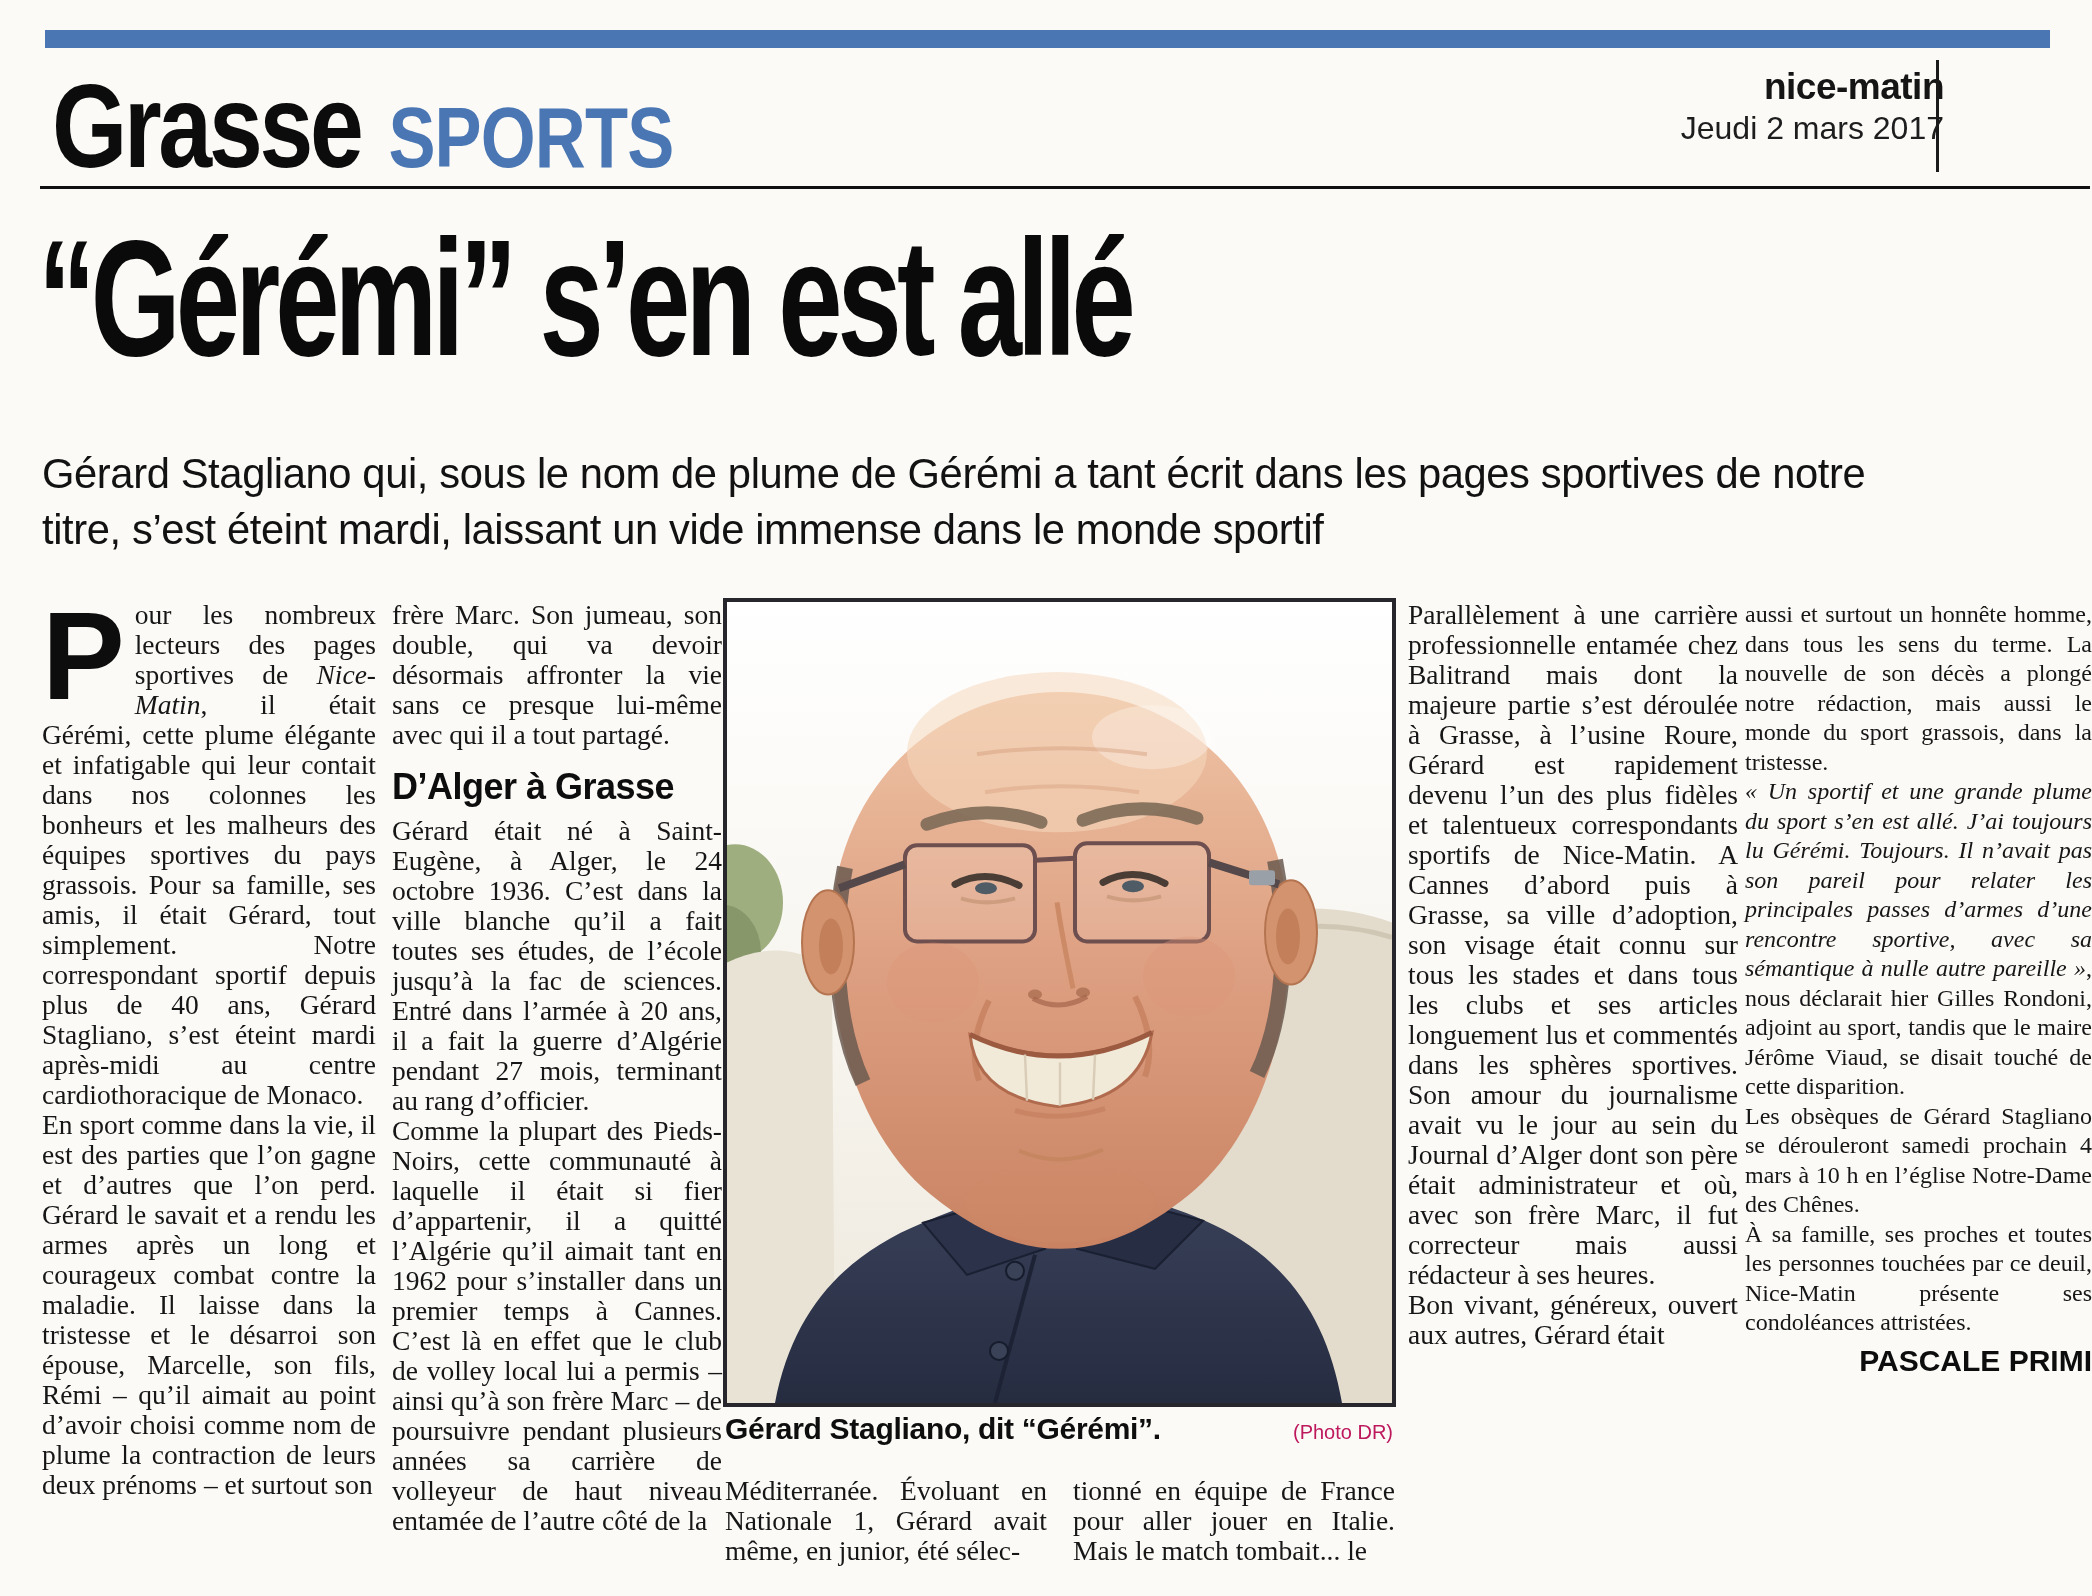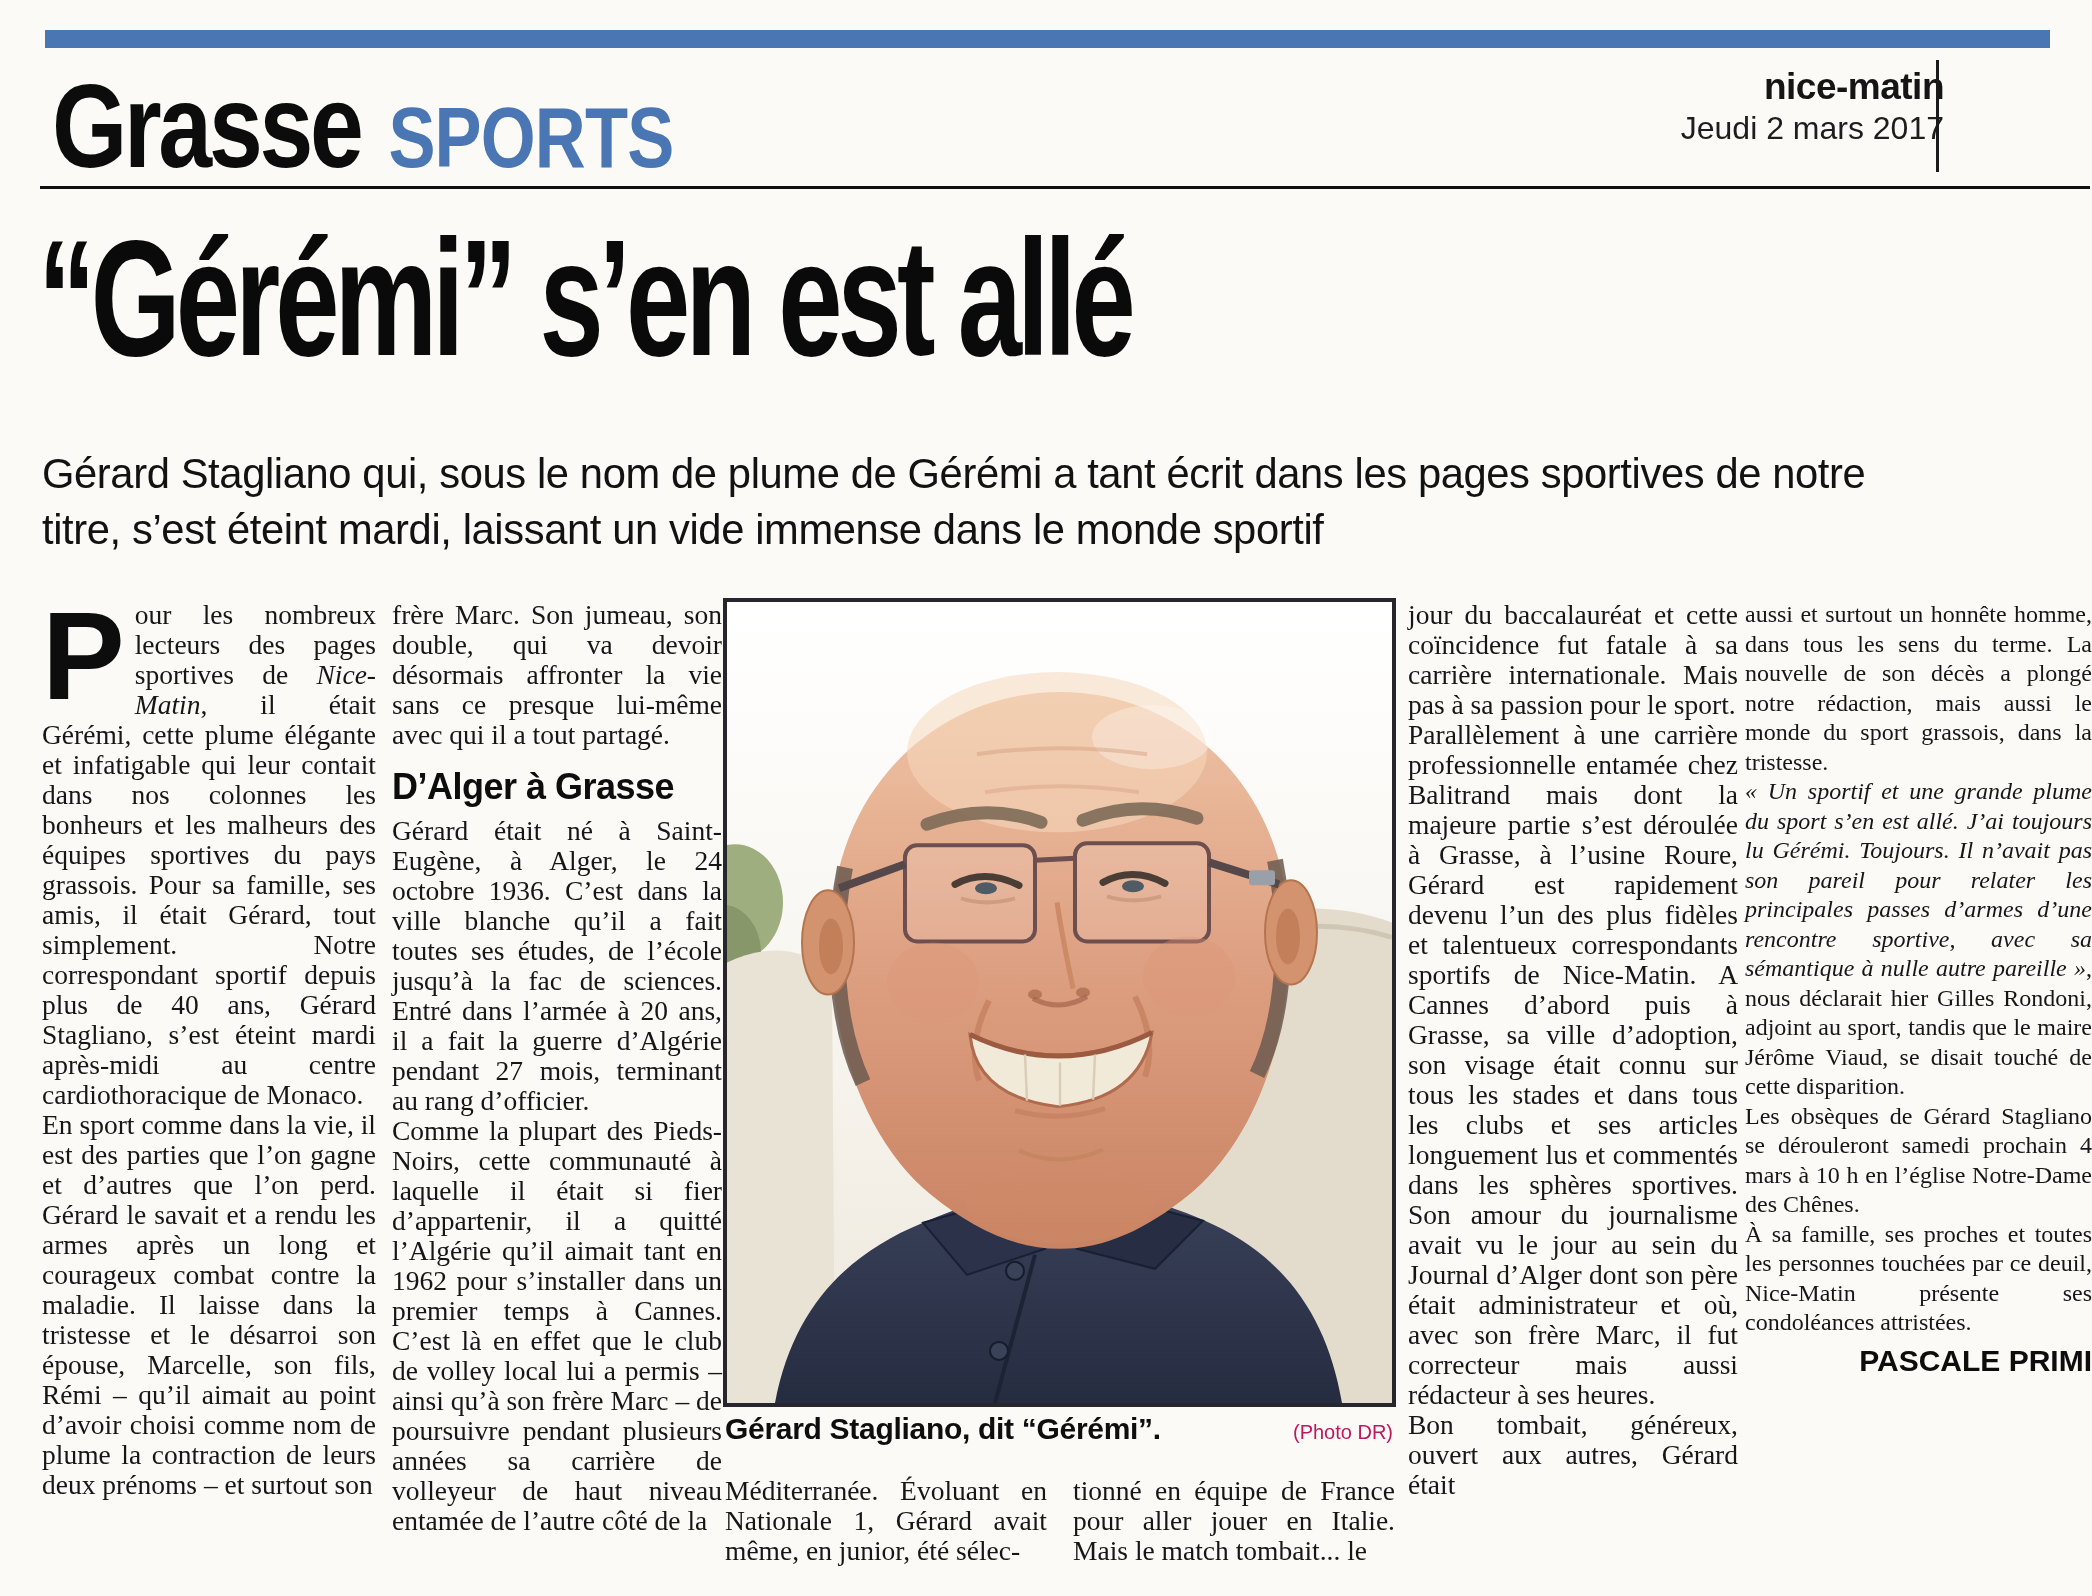--- a/index.html
+++ b/index.html
@@ -169,23 +169,22 @@
   </div>
 
   <div class="col colU1">
     <p class="body">Méditerranée. Évoluant en Nationale 1, Gérard avait même, en junior, été sélec-</p>
   </div>
   <div class="col colU2">
     <p class="body">tionné en équipe de France pour aller jouer en Italie. Mais le match tombait... le</p>
   </div>
 
   <div class="col col4">
-    <p class="body">jour du baccalauréat et cette coïncidence fut fatale à sa carrière internationale. Mais pas à sa passion pour le sport.</p>
     <p class="body">Parallèlement à une carrière professionnelle entamée chez Balitrand mais dont la majeure partie s’est déroulée à Grasse, à l’usine Roure, Gérard est rapidement devenu l’un des plus fidèles et talentueux correspondants sportifs de Nice-Matin. A Cannes d’abord puis à Grasse, sa ville d’adoption, son visage était connu sur tous les stades et dans tous les clubs et ses articles longuement lus et commentés dans les sphères sportives. Son amour du journalisme avait vu le jour au sein du Journal d’Alger dont son père était administrateur et où, avec son frère Marc, il fut correcteur mais aussi rédacteur à ses heures.</p>
-    <p class="body">Bon tombait, généreux, ouvert aux autres, Gérard était</p>
+    <p class="body">Bon vivant, généreux, ouvert aux autres, Gérard était</p>
   </div>
 
   <div class="col col5">
     <p class="body">aussi et surtout un honnête homme, dans tous les sens du terme. La nouvelle de son décès a plongé notre rédaction, mais aussi le monde du sport grassois, dans la tristesse.</p>
     <p class="body"><i>« Un sportif et une grande plume du sport s’en est allé. J’ai toujours lu Gérémi. Toujours. Il n’avait pas son pareil pour relater les principales passes d’armes d’une rencontre sportive, avec sa sémantique à nulle autre pareille »</i><span>, nous déclarait hier Gilles Rondoni, adjoint au sport, tandis que le maire Jérôme Viaud, se disait touché de cette disparition.</span></p>
     <p class="body">Les obsèques de Gérard Stagliano se dérouleront samedi prochain 4 mars à 10 h en l’église Notre-Dame des Chênes.</p>
     <p class="body">À sa famille, ses proches et toutes les personnes touchées par ce deuil, Nice-Matin présente ses condoléances attristées.</p>
     <div class="byline">PASCALE PRIMI</div>
   </div>
 

